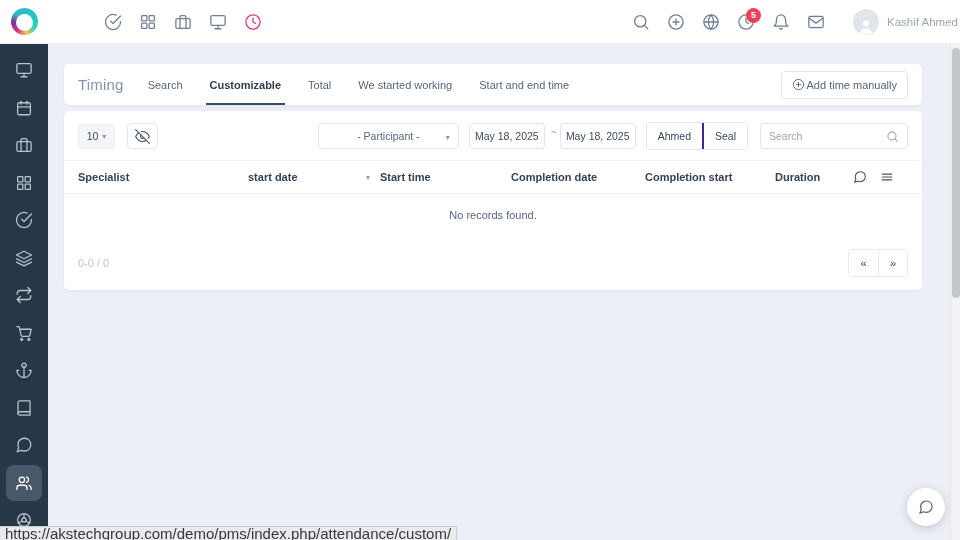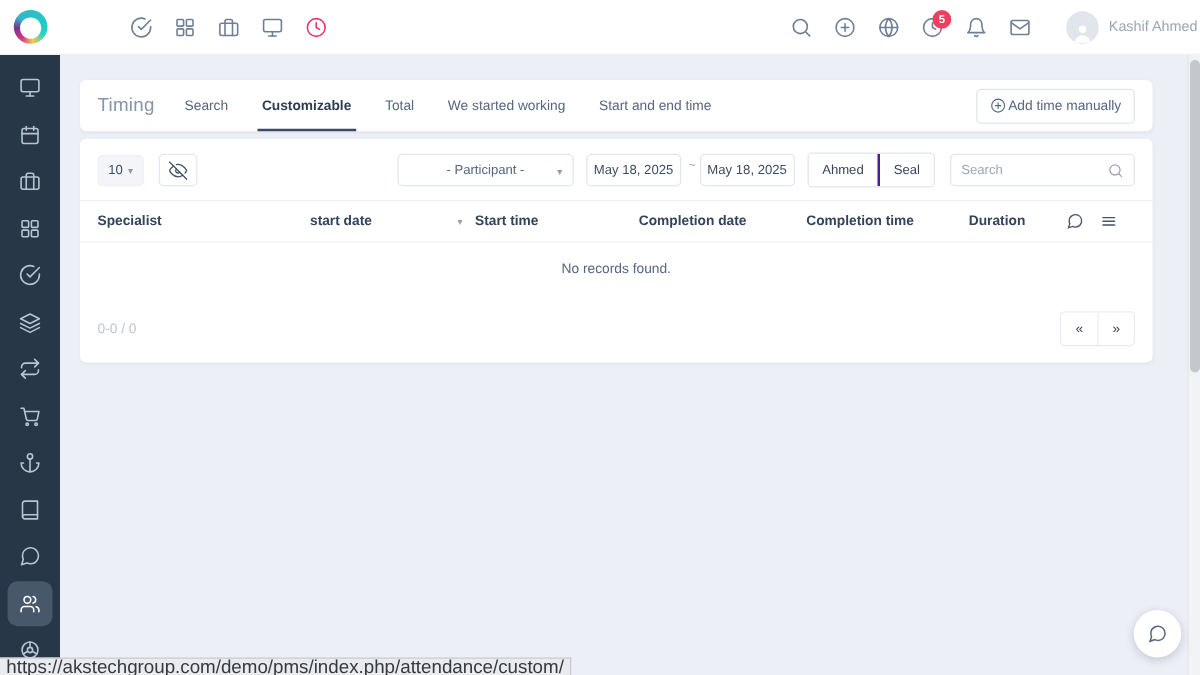--- a/index.html
+++ b/index.html
@@ -389,21 +389,21 @@
           <span>start date</span>
           <span class="sort" style="margin-left: auto; margin-right: 10px;">▾</span>
         </div>
         <div class="th" style="width: 131px;">
           <span>Start time</span>
         </div>
         <div class="th" style="width: 134px;">
           <span>Completion date</span>
         </div>
         <div class="th" style="width: 130px;">
-          <span>Completion time</span>
+          <span>Completion start</span>
         </div>
         <div class="th" style="width: 70px;">
           <span>Duration</span>
         </div>
         <span class="th-icon" style="margin-left:8px;">
         <svg viewBox="0 0 24 24" fill="none" stroke="currentColor" stroke-width="1.8">
             <path d="M21 11.5a8.38 8.38 0 0 1-.9 3.8 8.5 8.5 0 0 1-7.6 4.7 8.38 8.38 0 0 1-3.8-.9L3 21l1.9-5.7a8.38 8.38 0 0 1-.9-3.8 8.5 8.5 0 0 1 4.7-7.6 8.38 8.38 0 0 1 3.8-.9h.5a8.48 8.48 0 0 1 8 8v.5z"></path>
           </svg>
       </span>
       <span class="th-icon th-menu">

